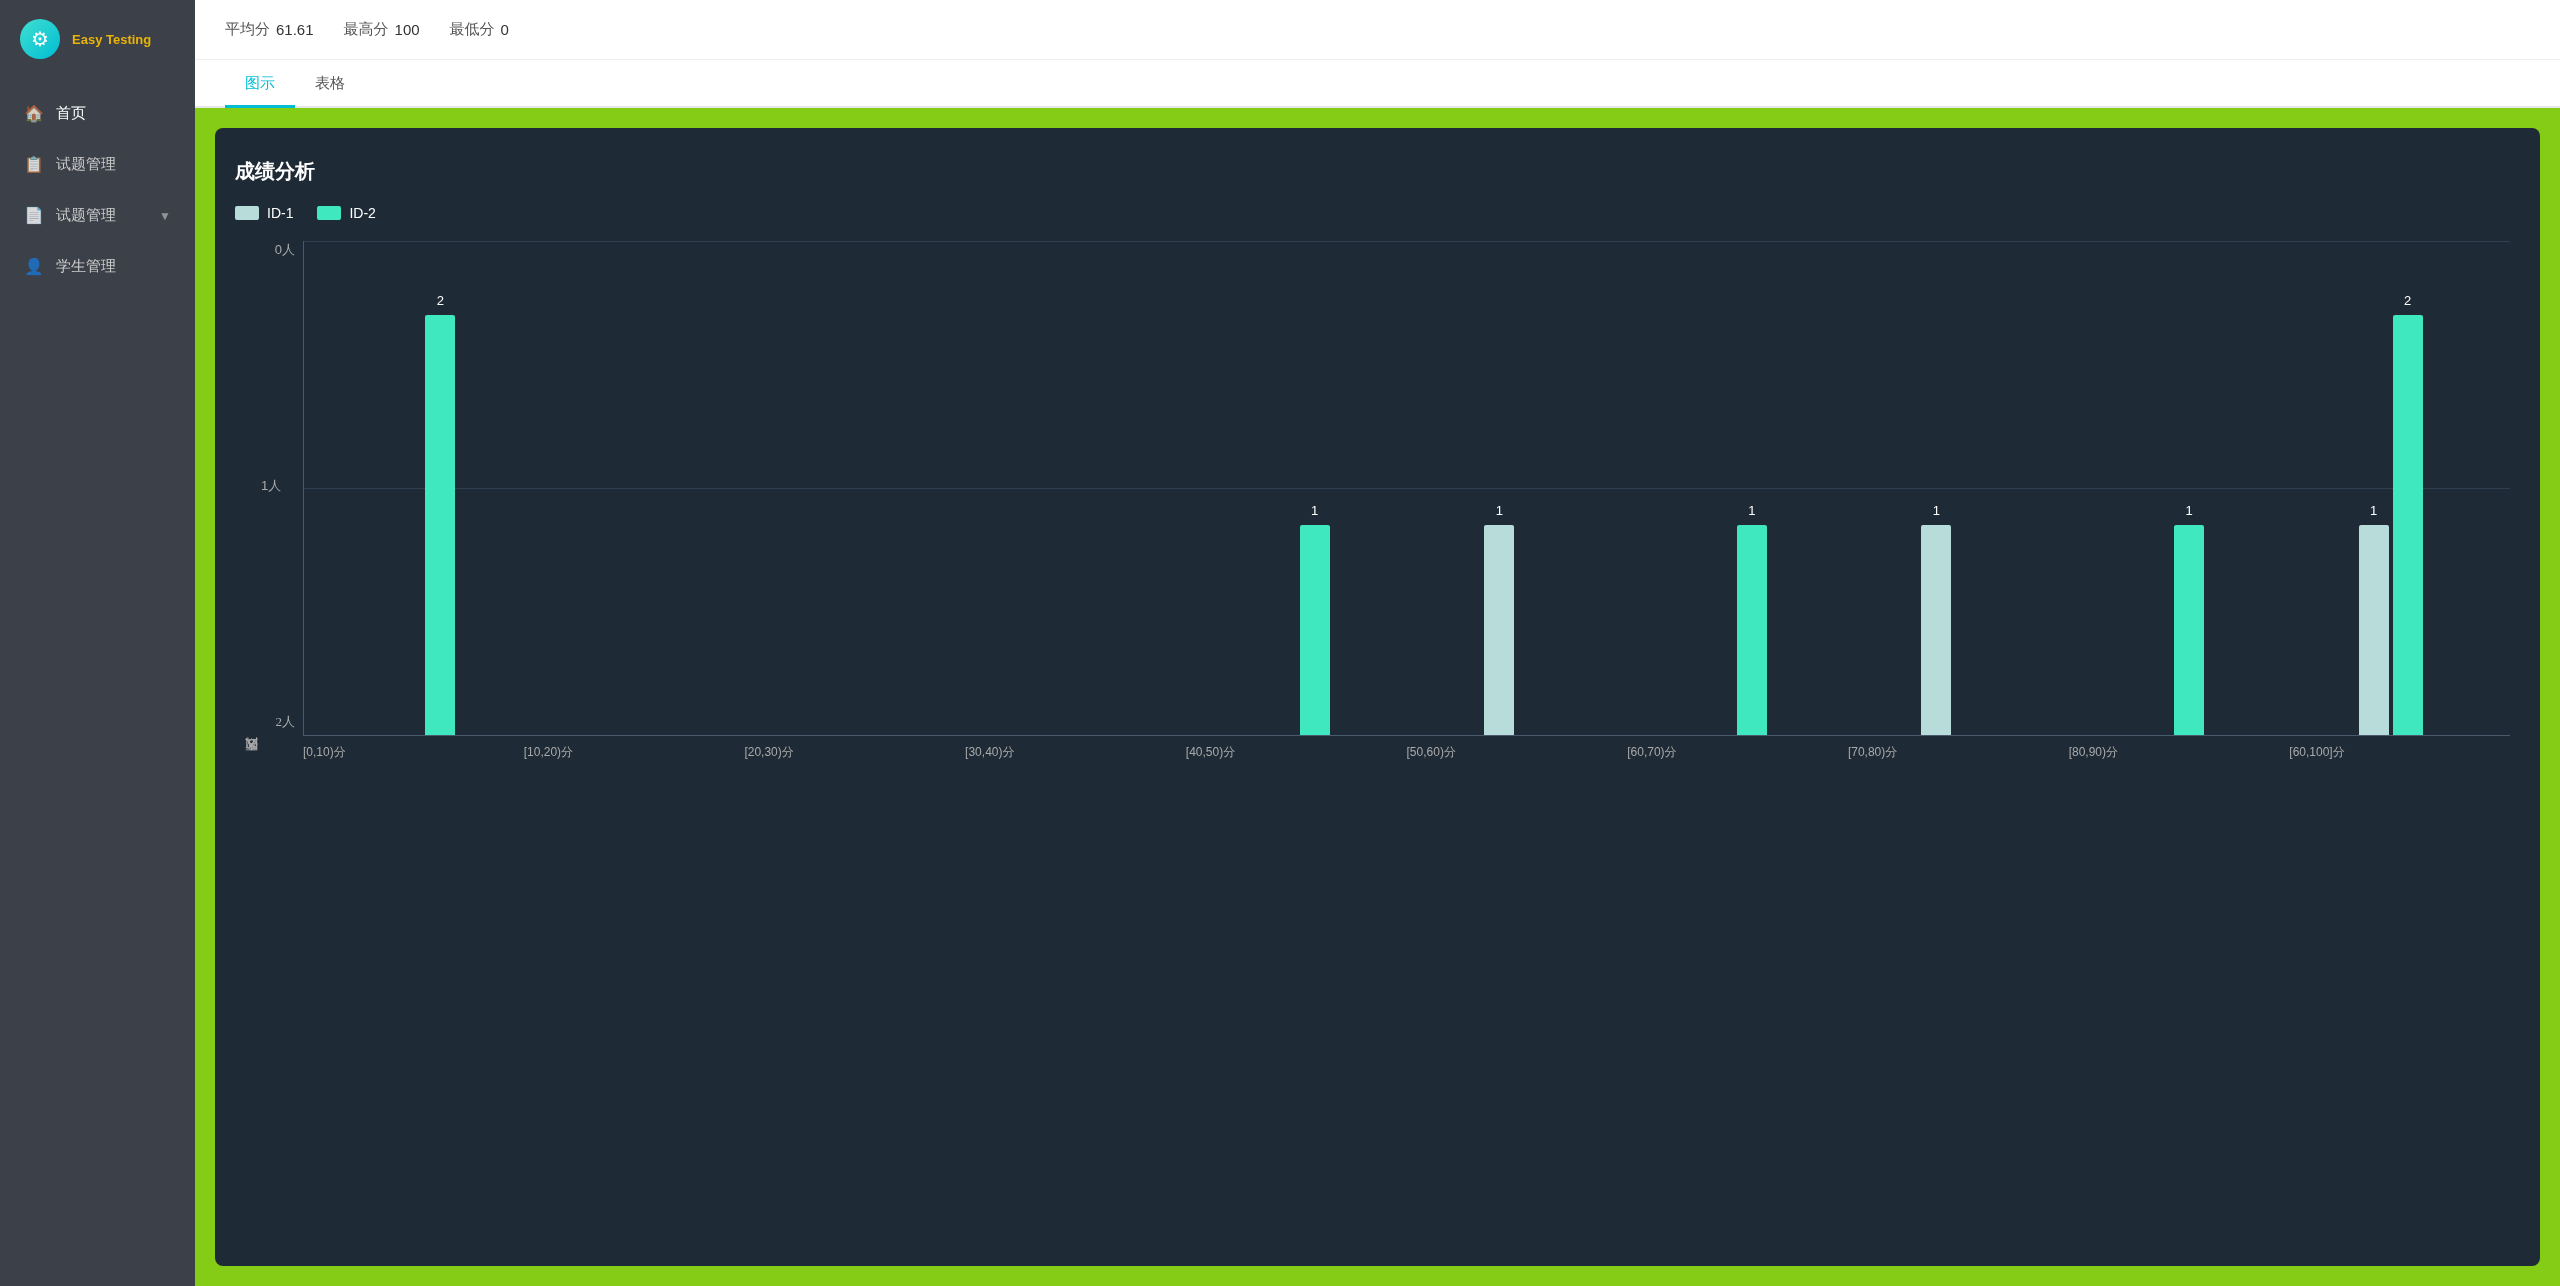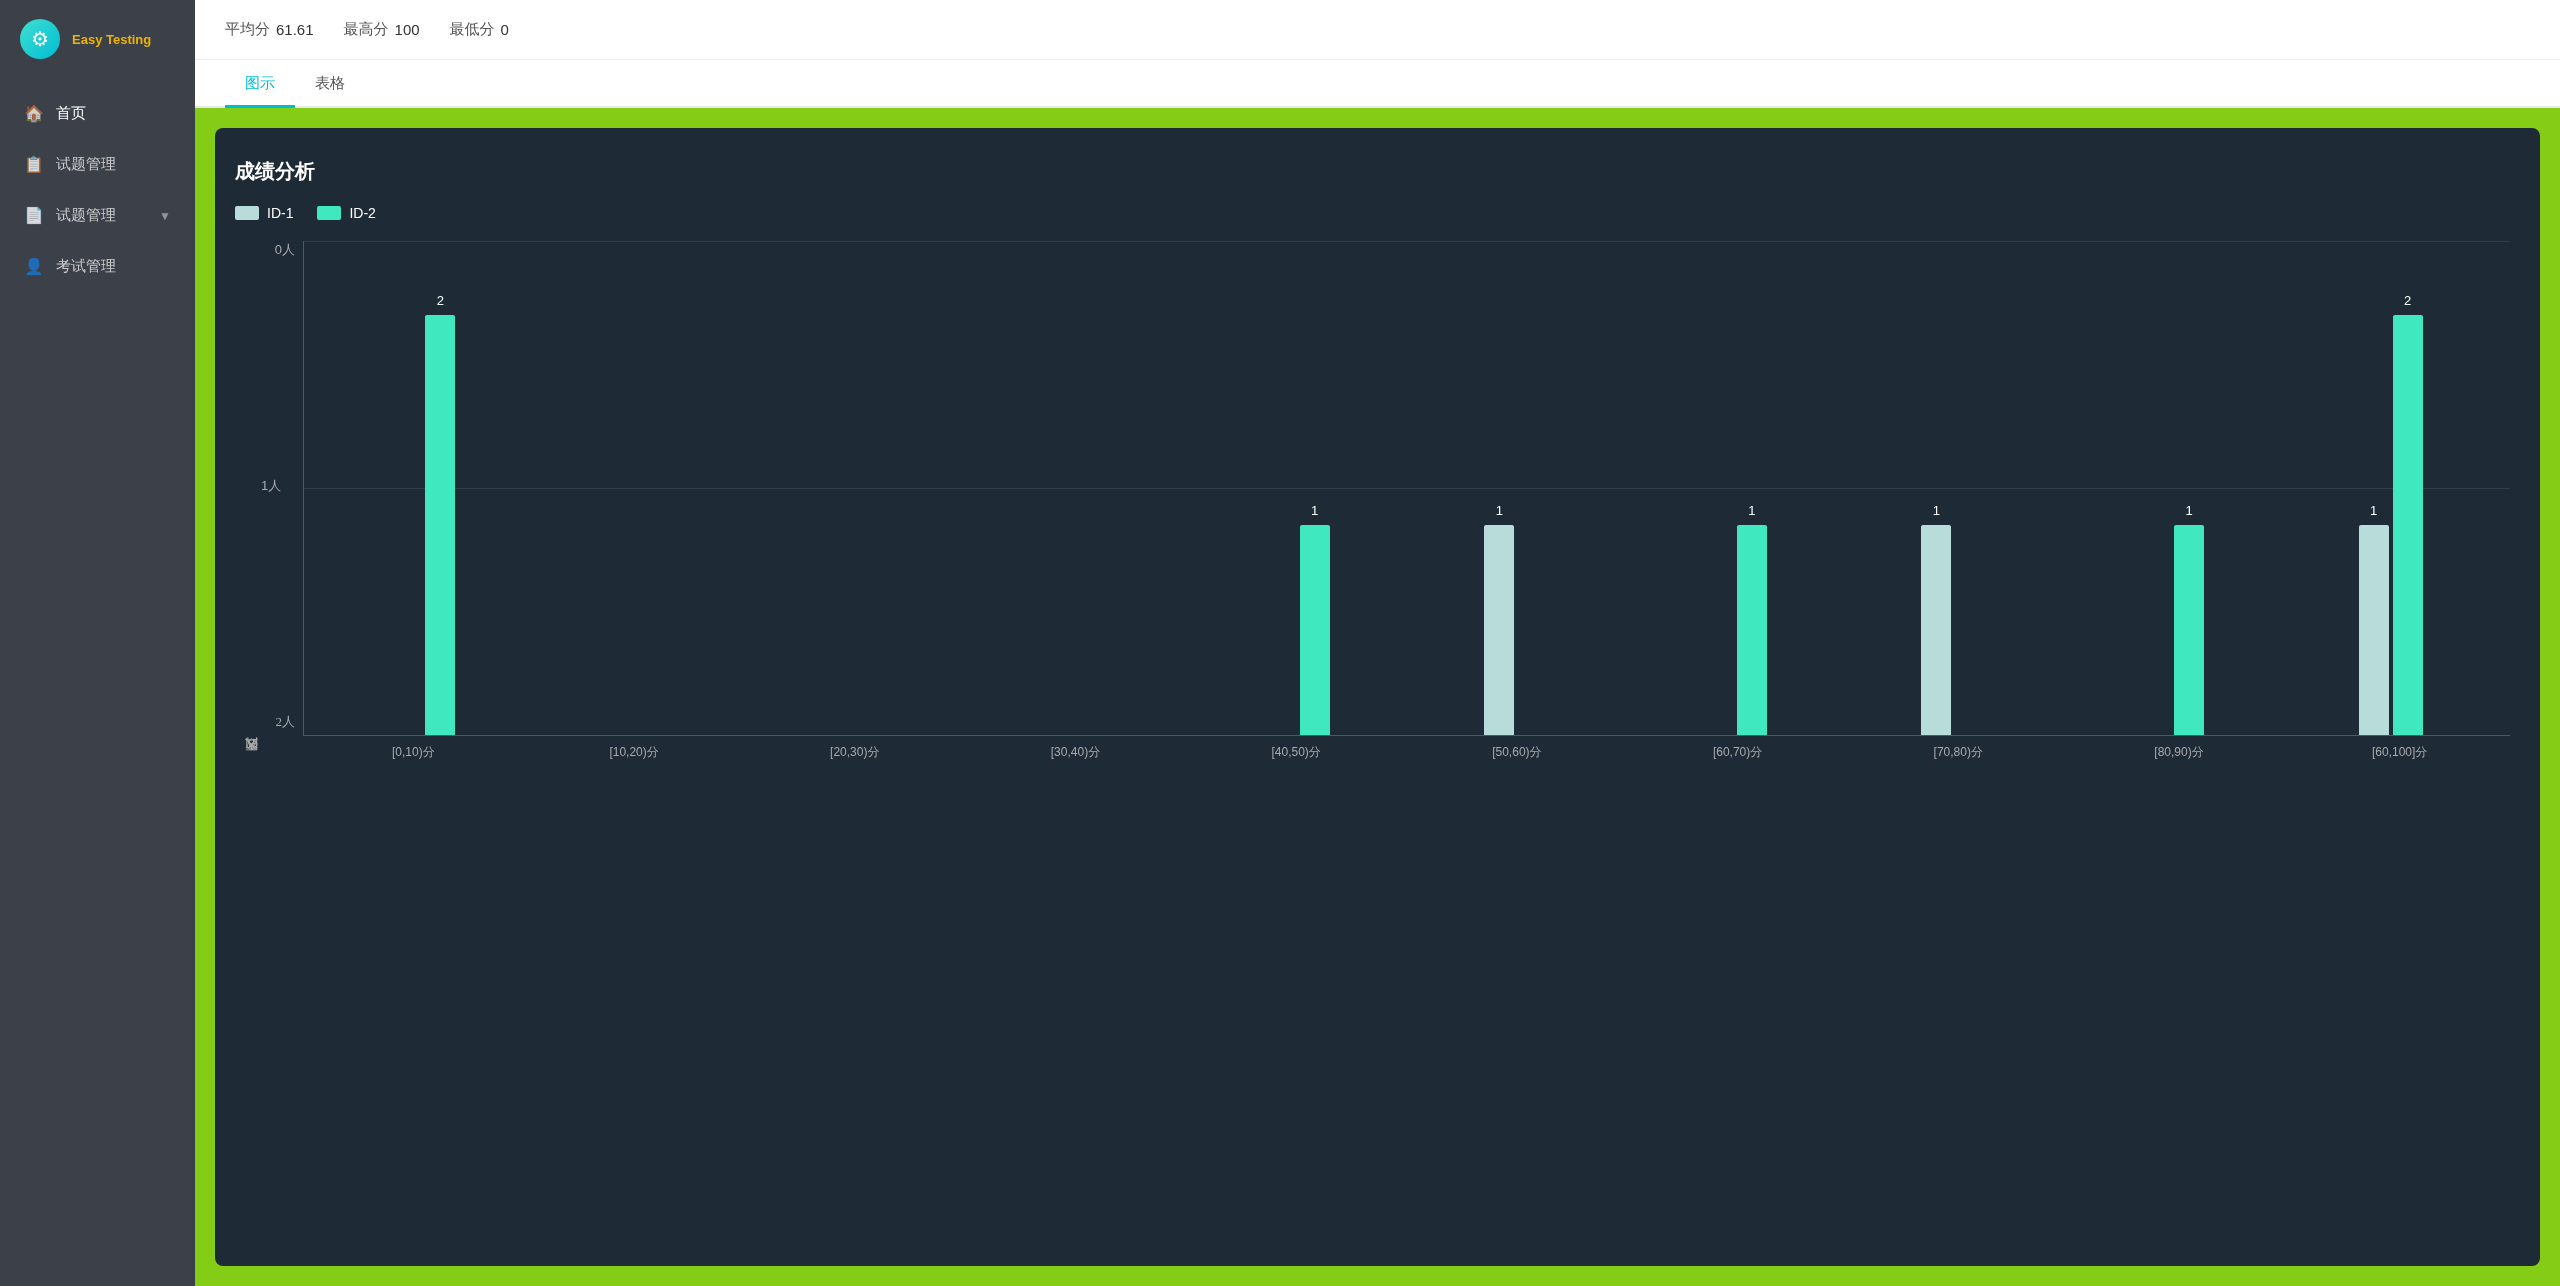--- a/index.html
+++ b/index.html
@@ -232,21 +232,20 @@
       border-radius: 2px 2px 0 0;
     }
     .bar-fill.id1 { background: rgba(200, 240, 235, 0.9); }
     .bar-fill.id2 { background: #40e8c0; }
     #x-axis {
       display: flex;
       padding-left: 0;
     }
     .x-label {
       flex: 1;
-      text-align: center;
       color: #aaa;
       font-size: 12px;
       padding-top: 8px;
       white-space: nowrap;
     }
   </style>
 </head>
 <body>
 
 <div id="sidebar">
@@ -264,21 +263,21 @@
         <span class="nav-item-icon">📋</span>
       <span>试题管理</span>
       </div>
       <div class="nav-item">
         <span class="nav-item-icon">📄</span>
       <span>试题管理</span>
       <span class="nav-item-expand">▼</span>
       </div>
       <div class="nav-item">
         <span class="nav-item-icon">👤</span>
-      <span>考试管理</span>
+      <span>学生管理</span>
       </div>
     </nav>
 </div>
 
 <div id="main">
 
   <div id="top-stats">
     <div class="stat-item">
       <span class="stat-label">平均分</span>
       <span class="stat-value">61.61</span>

